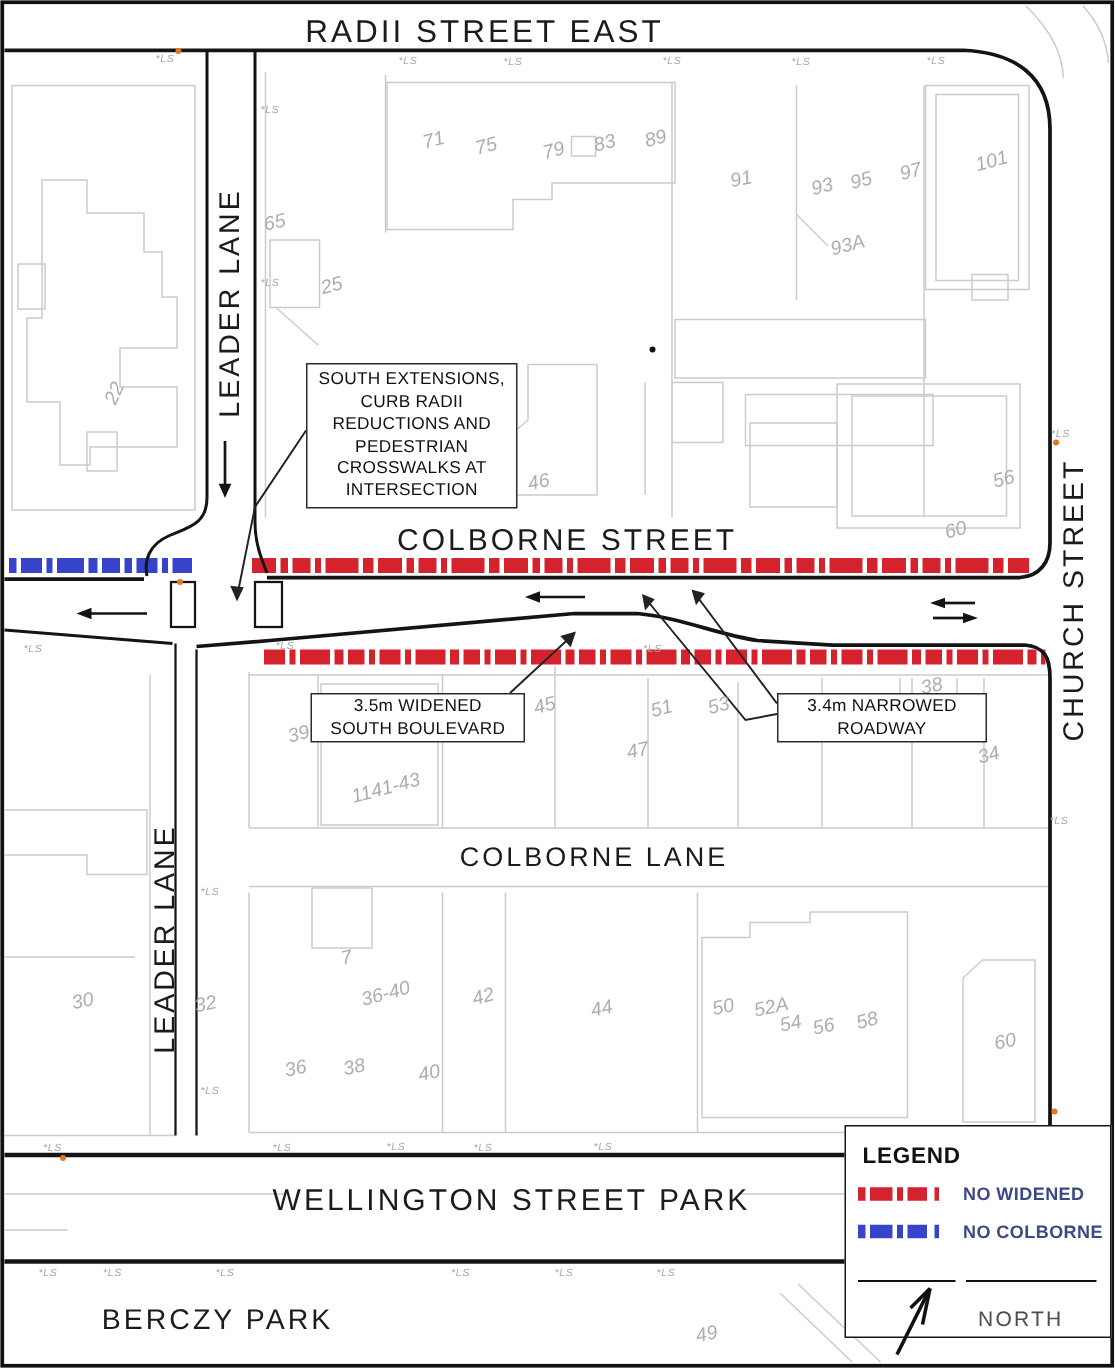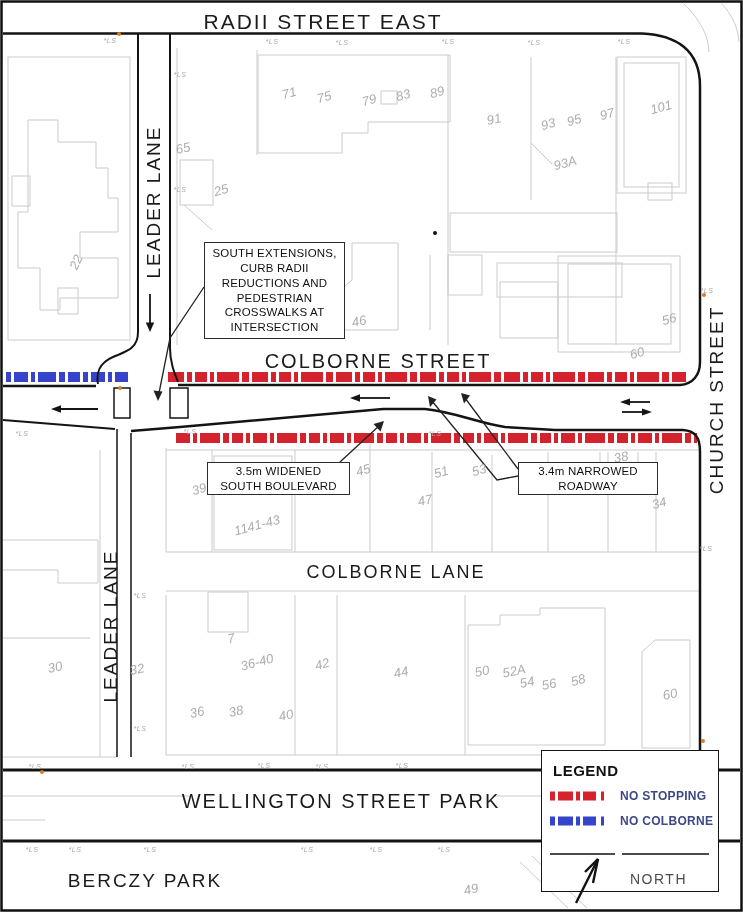--- a/index.html
+++ b/index.html
@@ -10,21 +10,21 @@
   .num-layer{z-index:2}
   .bnum{position:absolute;font-style:italic;font-size:13px;color:#adadad;white-space:nowrap}
   .lsm{position:absolute;font-style:italic;font-size:7px;color:#a9a9a9;letter-spacing:.5px;white-space:nowrap}
   .slabel{position:absolute;transform:translate(-50%,-50%);color:#1b1b1b;font-weight:500;
           letter-spacing:2px;white-space:nowrap;z-index:2}
   .vert{transform:translate(-50%,-50%) rotate(-90deg)}
   .callout{position:absolute;box-sizing:border-box;border:1.6px solid #2b2b2b;background:#fff;
            display:flex;align-items:center;justify-content:center;text-align:center;
            white-space:pre-line;font-size:11.5px;font-weight:500;color:#111;line-height:1.28;
            letter-spacing:.2px;z-index:3}
-  .legend{position:absolute;left:541px;top:750px;width:178px;height:142px;background:#fff;
+  .legend{position:absolute;left:563px;top:750px;width:178px;height:142px;background:#fff;
           border:1.8px solid #151515;box-sizing:border-box;z-index:4}
   .legend .t{position:absolute;left:11px;top:11px;font-size:15px;font-weight:700;
              letter-spacing:.5px;color:#111}
   .legend .item{position:absolute;left:78px;font-size:12px;font-weight:600;color:#3d4886;
                 letter-spacing:.3px;white-space:nowrap}
   .legend .north{position:absolute;left:88px;top:120px;font-size:14px;color:#4c4c4c;
                  letter-spacing:1.5px}
   .legend svg{position:absolute;left:0;top:0}
 </style>
 </head>
@@ -247,16 +247,16 @@
     <line x1="8" y1="70" x2="66" y2="70" stroke-width="9" stroke-dasharray="5 3 15 3 4 3 13" stroke="#3644cb"></line>
     <line x1="8" y1="103" x2="73" y2="103" stroke="#111" stroke-width="1.3"></line>
     <line x1="80" y1="103" x2="167" y2="103" stroke="#111" stroke-width="1.3"></line>
     <g stroke="#111" stroke-width="2.4" fill="none">
       <path d="M34,152 L56,108"></path>
       <path d="M56,108 L43,121"></path>
       <path d="M56,108 L51,132"></path>
     </g>
   </svg>
   <span class="t">LEGEND</span>
-  <span class="item" style="top:38px">NO STOPPING</span>
+  <span class="item" style="top:38px">NO WIDENED</span>
   <span class="item" style="top:63px">NO COLBORNE</span>
   <span class="north">NORTH</span>
 </div>
 
 </body></html>

